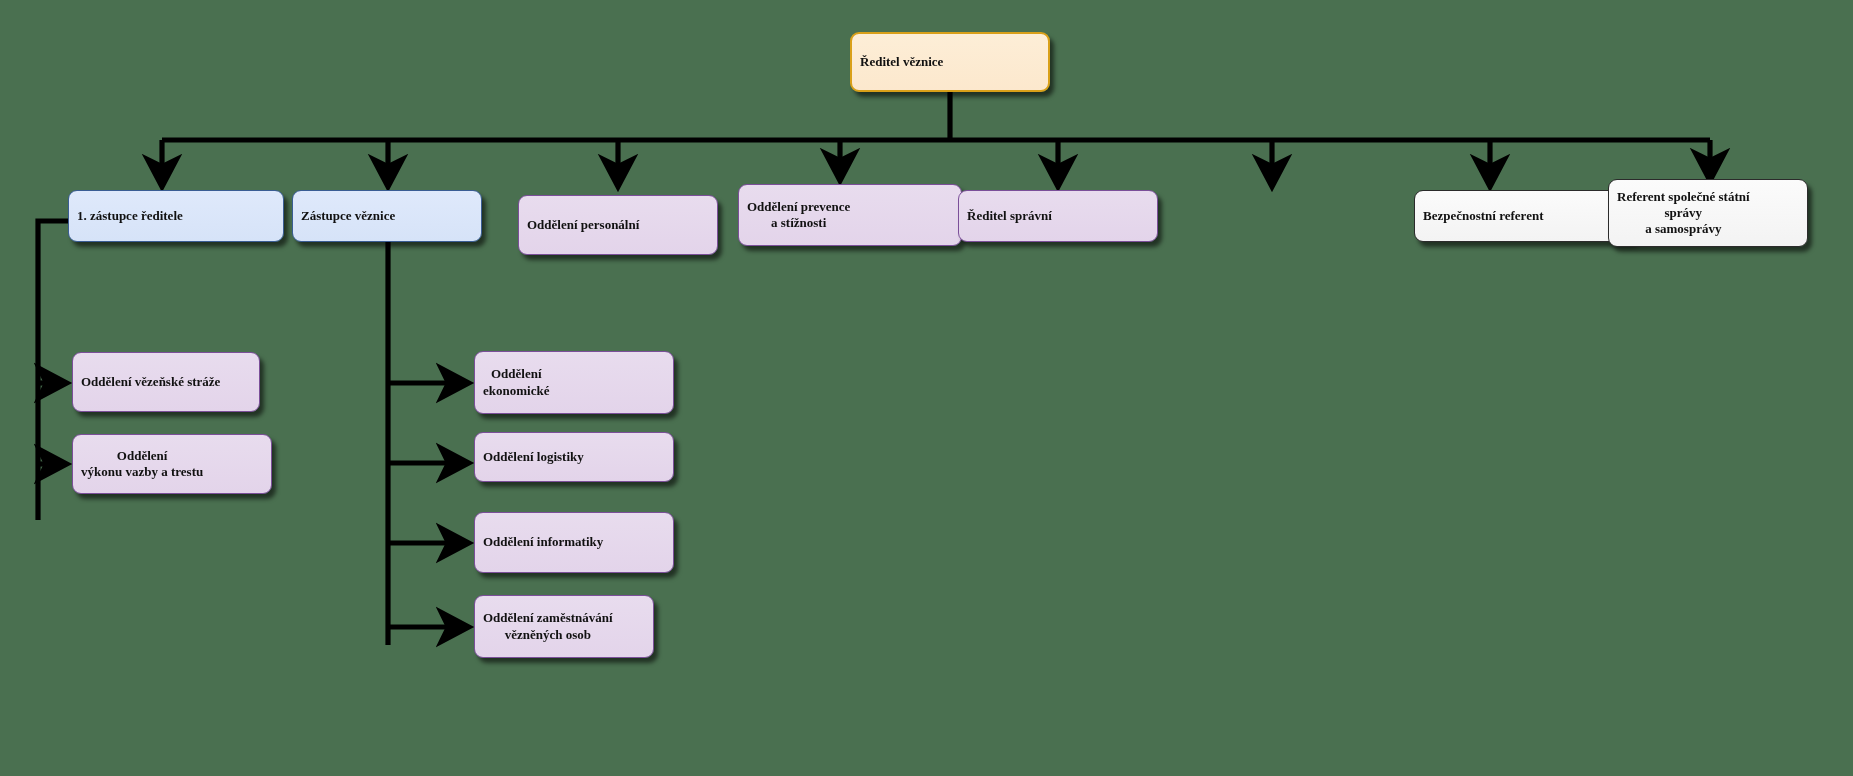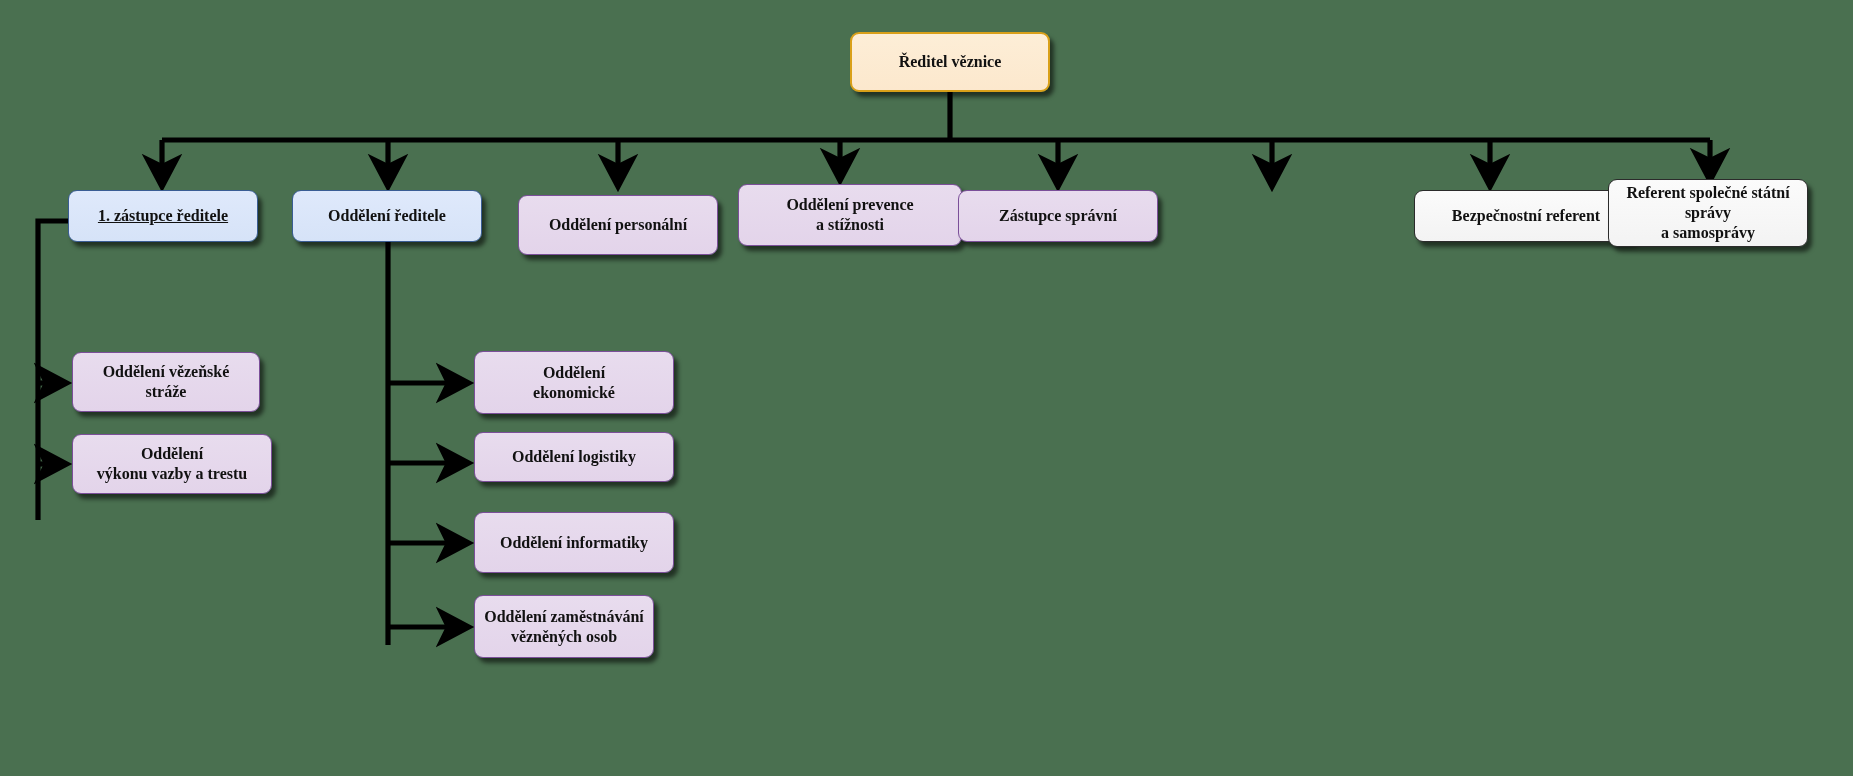--- a/index.html
+++ b/index.html
@@ -23,26 +23,25 @@
     top: 0;
     width: 1853px;
     height: 776px;
     pointer-events: none;
   }
   .node {
     position: absolute;
     box-sizing: border-box;
     display: flex;
     align-items: center;
-    justify-content: center;
     text-align: center;
     border-radius: 9px;
     border: 1.6px solid #222;
     font-weight: bold;
-    font-size: 16px;
+    font-size: 13px;
     line-height: 1.25;
     color: #111;
     padding: 2px 8px;
     box-shadow: 4px 5px 4px rgba(0,0,0,0.55);
     z-index: 5;
   }
   .node .lbl { display: block; white-space: pre-line; }
 
   
   .pal-director {
@@ -109,39 +108,39 @@
       <path d="M388,463 L468,463"></path>
       <path d="M388,543 L468,543"></path>
       <path d="M388,627 L468,627"></path>
     </g>
   </svg>
 
   <div class="node pal-director" style="left:850px; top:32px; width:200px; height:60px;">
     <span class="lbl">Ředitel věznice</span>
   </div>
 
-  <div class="node pal-deputy" style="left:68px; top:190px; width:190px; height:52px;text-decoration:underline;">
+  <div class="node pal-deputy" style="left:68px; top:190px; width:216px; height:52px;">
     <span class="lbl">1. zástupce ředitele</span>
   </div>
 
   <div class="node pal-deputy" style="left:292px; top:190px; width:190px; height:52px;">
-    <span class="lbl">Oddělení ředitele</span>
+    <span class="lbl">Zástupce věznice</span>
   </div>
 
   <div class="node pal-dept" style="left:518px; top:195px; width:200px; height:60px;">
     <span class="lbl">Oddělení personální</span>
   </div>
 
   <div class="node pal-dept" style="left:738px; top:184px; width:224px; height:62px;">
     <span class="lbl">Oddělení prevence
 a stížnosti</span>
   </div>
 
   <div class="node pal-dept" style="left:958px; top:190px; width:200px; height:52px;">
-    <span class="lbl">Zástupce správní</span>
+    <span class="lbl">Ředitel správní</span>
   </div>
 
 
   <div class="node pal-plain" style="left:1390px; top:190px; width:224px; height:52px;margin-left:24px;">
     <span class="lbl">Bezpečnostní referent</span>
   </div>
 
   <div class="node pal-plain" style="left:1608px; top:179px; width:200px; height:68px;">
     <span class="lbl">Referent společné státní
 správy

